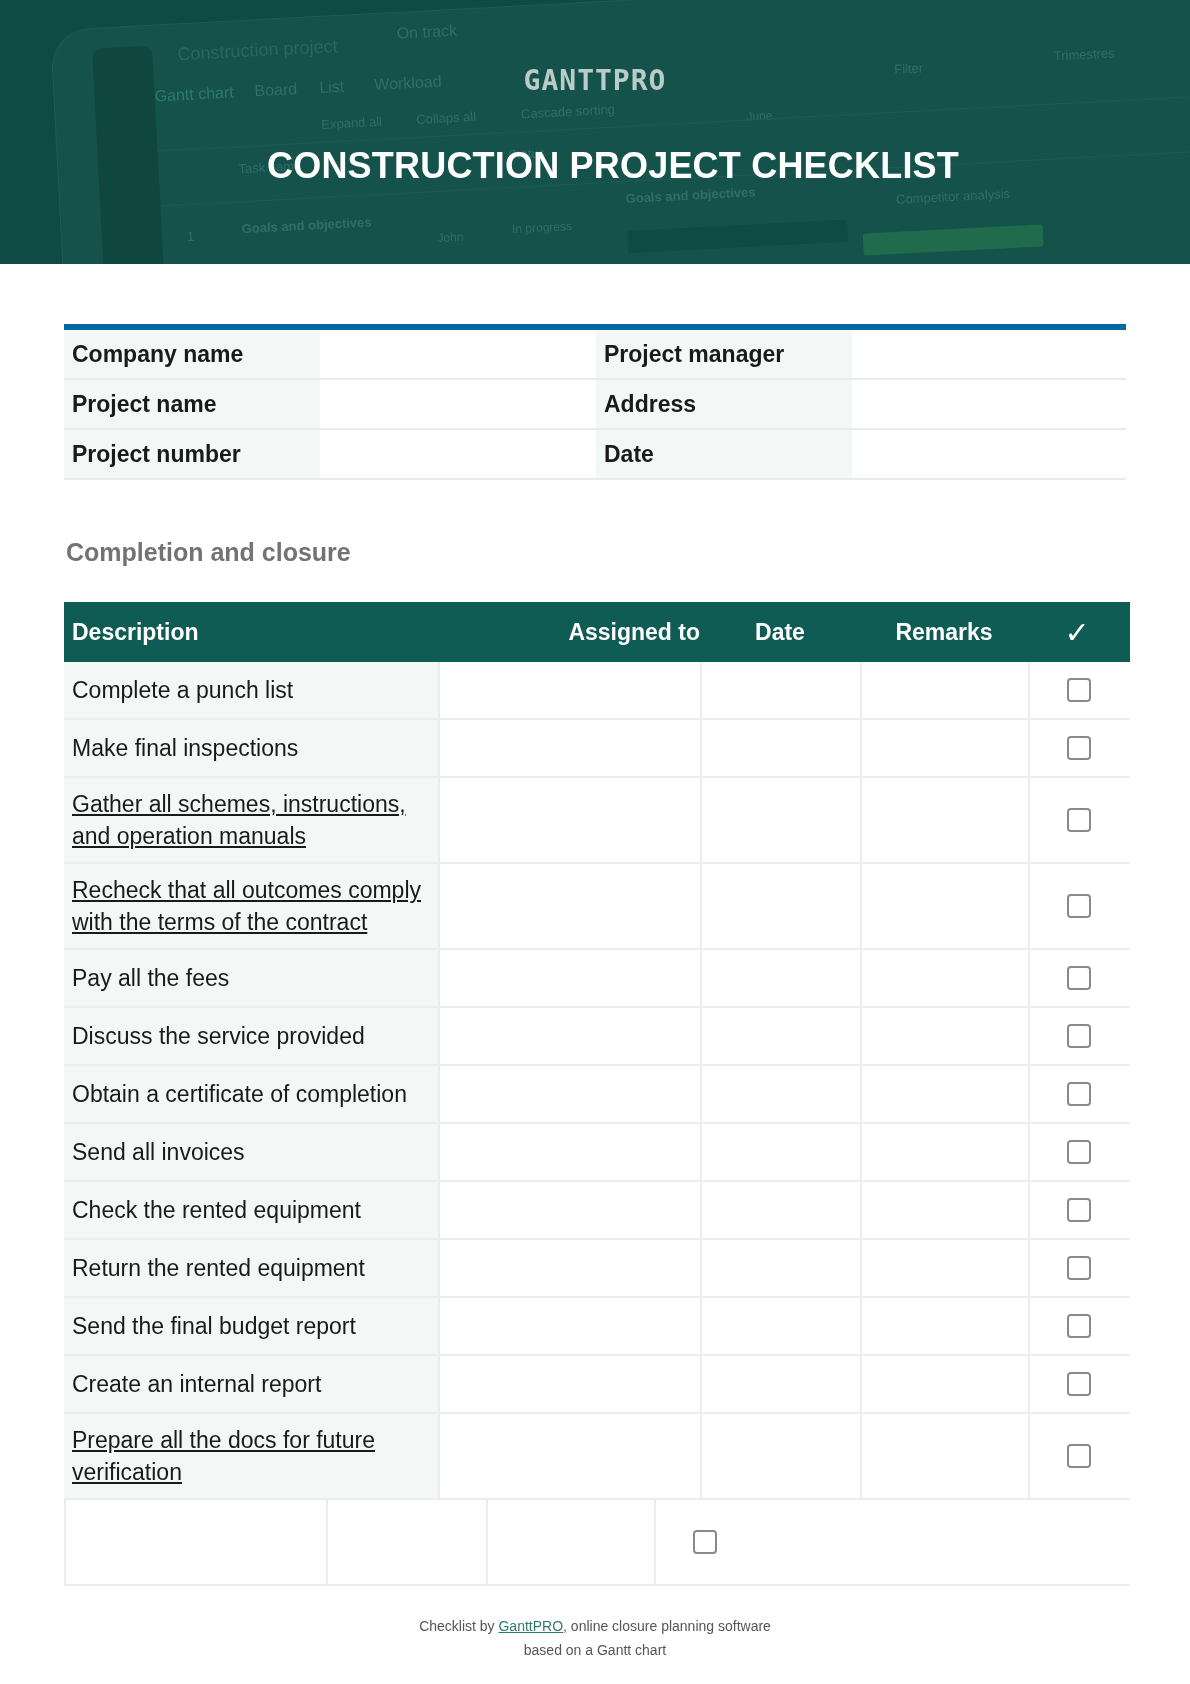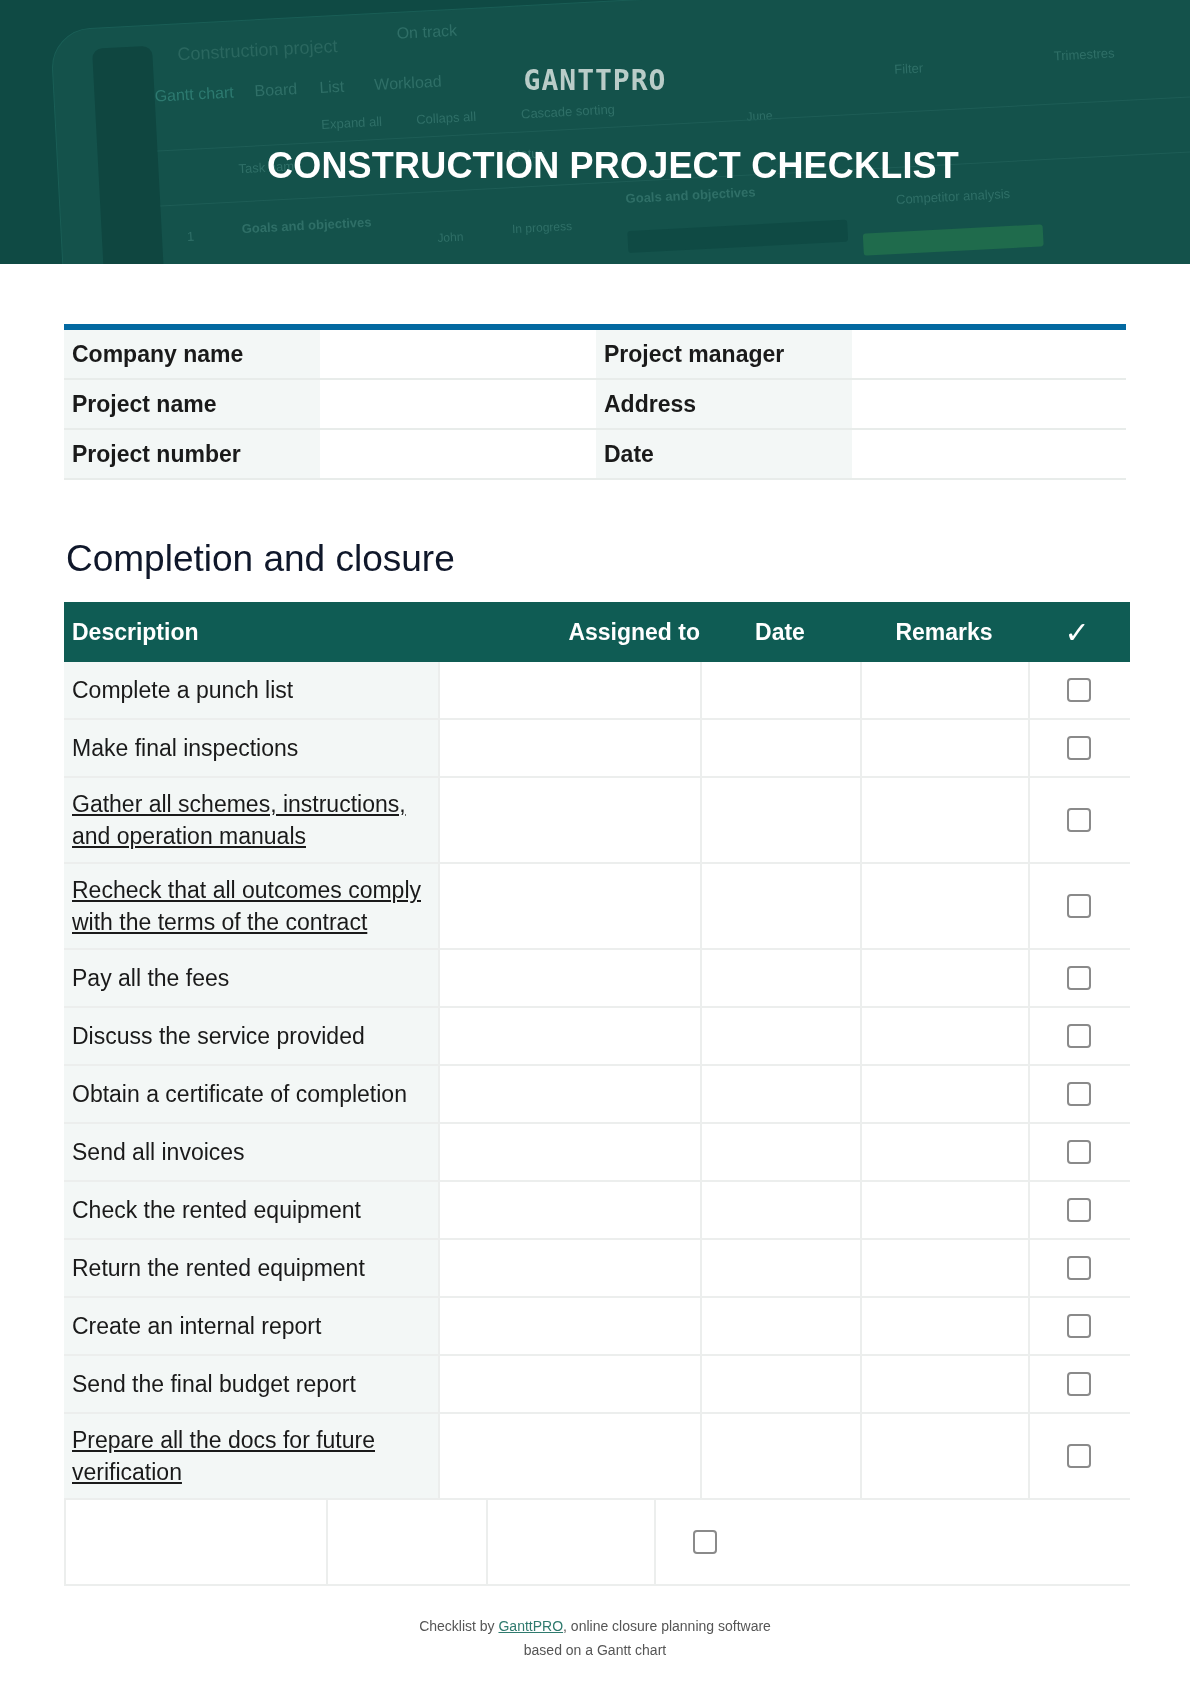--- a/index.html
+++ b/index.html
@@ -46,21 +46,21 @@
   .info-row { display: flex; height: 50px; border-bottom: 2px solid #e8ecea; }
   .info-label {
     background: #f3f7f6; width: 256px; padding-left: 8px;
     display: flex; align-items: center; font-size: 23px; font-weight: bold; color: #1a1a1a;
   }
   .info-value { width: 276px; background: #ffffff; }
   .info-label.r { width: 256px; }
   .info-value.r { width: 274px; }
 
   .section-title {
-    position: absolute; left: 66px; top: 538px; font-size: 37px; font-weight: normal; color: #0f172a;
+    position: absolute; left: 66px; top: 538px; font-size: 25px; font-weight: bold; color: #737373;
   }
 
   
   .check {
     position: absolute; left: 64px; top: 602px; width: 1066px;
   }
   .check-head {
     display: flex; height: 60px; background: #0f5c54; color: #fff;
     font-size: 23px; font-weight: bold; align-items: center;
   }
@@ -244,30 +244,30 @@
       <div class="check-row h1">
         <div class="c-desc">Return the rented equipment</div>
         <div class="c-cell c-assign"></div>
         <div class="c-cell c-date"></div>
         <div class="c-cell c-remarks"></div>
         <div class="c-cell c-check">
           <div class="checkbox"></div>
         </div>
       </div>
       <div class="check-row h1">
+        <div class="c-desc">Send the final budget report</div>
+        <div class="c-cell c-assign"></div>
+        <div class="c-cell c-date"></div>
+        <div class="c-cell c-remarks"></div>
+        <div class="c-cell c-check">
+          <div class="checkbox"></div>
+        </div>
+      </div>
+      <div class="check-row h1">
         <div class="c-desc">Create an internal report</div>
-        <div class="c-cell c-assign"></div>
-        <div class="c-cell c-date"></div>
-        <div class="c-cell c-remarks"></div>
-        <div class="c-cell c-check">
-          <div class="checkbox"></div>
-        </div>
-      </div>
-      <div class="check-row h1">
-        <div class="c-desc">Send the final budget report</div>
         <div class="c-cell c-assign"></div>
         <div class="c-cell c-date"></div>
         <div class="c-cell c-remarks"></div>
         <div class="c-cell c-check">
           <div class="checkbox"></div>
         </div>
       </div>
       <div class="check-row h2">
         <div class="c-desc">Prepare all the docs for future verification</div>
         <div class="c-cell c-assign"></div>

